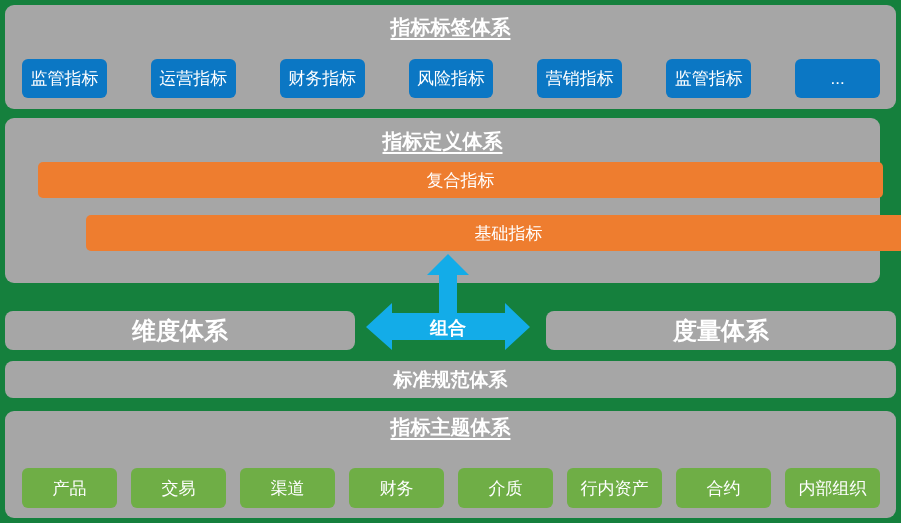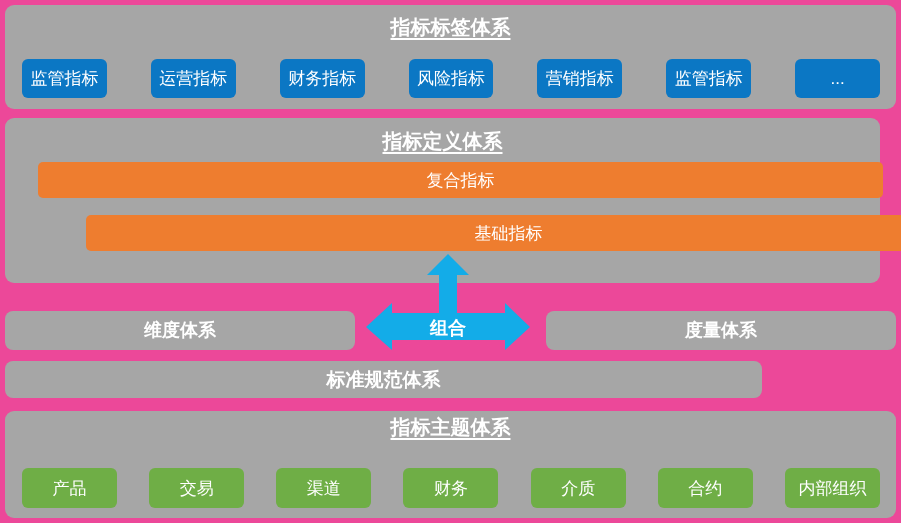--- a/index.html
+++ b/index.html
@@ -1,17 +1,17 @@
 <!DOCTYPE html>
 <html style="--gray: #A6A6A6; --blue: #0B77C4; --orange: #EE7D2F; --green: #6FAE46; --arrow_blue: #13ACE8;"><head>
 <meta charset="utf-8">
 <style>
   html,body { margin:0; padding:0; background:#ffffff; }
   #canvas {
-    position:relative; width:901px; height:523px; background:#ec4899;
+    position:relative; width:901px; height:523px; background:#15803d;
     font-family:"Liberation Sans", sans-serif; overflow:hidden;
   }
   .panel {
     position:absolute; background:var(--gray); border-radius:9px;
   }
   .panel-title {
     text-align:center; color:#ffffff; font-weight:bold; font-size:20px;
     text-decoration:underline; text-underline-offset:4px; text-decoration-thickness:2px;
   }
   .btn-row {
@@ -25,24 +25,24 @@
   .chip.blue  { width:107px; background:var(--blue); }
   .chip.green { width:95px;  background:var(--green); height:40px; }
   .orange-bar {
     position:absolute; left:33px; width:845px; height:36px;
     background:var(--orange); border-radius:5px; color:#ffffff; font-size:17px;
     display:flex; align-items:center; justify-content:center;
   }
   .side-box {
     position:absolute; top:311px; width:350px; height:39px;
     background:var(--gray); border-radius:8px; color:#ffffff;
-    font-weight:bold; font-size:18px; text-align:center; line-height:39px;
+    font-weight:bold; font-size:24px; text-align:center; line-height:39px;
   }
   #standard-bar {
-    position:absolute; left:5px; top:361px; width:757px; height:37px;
+    position:absolute; left:5px; top:361px; width:891px; height:37px;
     background:var(--gray); border-radius:8px; color:#ffffff;
     font-weight:bold; font-size:19px; text-align:center; line-height:37px;
   }
   #combine-arrow-svg { position:absolute; left:360px; top:250px; z-index:5; }
   #combine-arrow-svg path { fill:var(--arrow_blue); }
   #combine-arrow-svg text { fill:#ffffff; font-size:18px; font-weight:bold;
     font-family:"Liberation Sans", sans-serif; }
 </style>
 </head>
 <body>
@@ -80,18 +80,19 @@
   <div id="standard-bar">标准规范体系</div>
 
   <div class="panel" style="left:5px; top:411px; width:891px; height:107px;">
     <div class="panel-title" style="margin-top:3px;">指标主题体系</div>
     <div class="btn-row" style="top:57px;">
       <div class="chip green">产品</div>
       <div class="chip green">交易</div>
       <div class="chip green">渠道</div>
       <div class="chip green">财务</div>
       <div class="chip green">介质</div>
+      <div class="chip green">行内资产</div>
       <div class="chip green">合约</div>
       <div class="chip green">内部组织</div>
     </div>
   </div>
 
 </div>
 
 </body></html>

